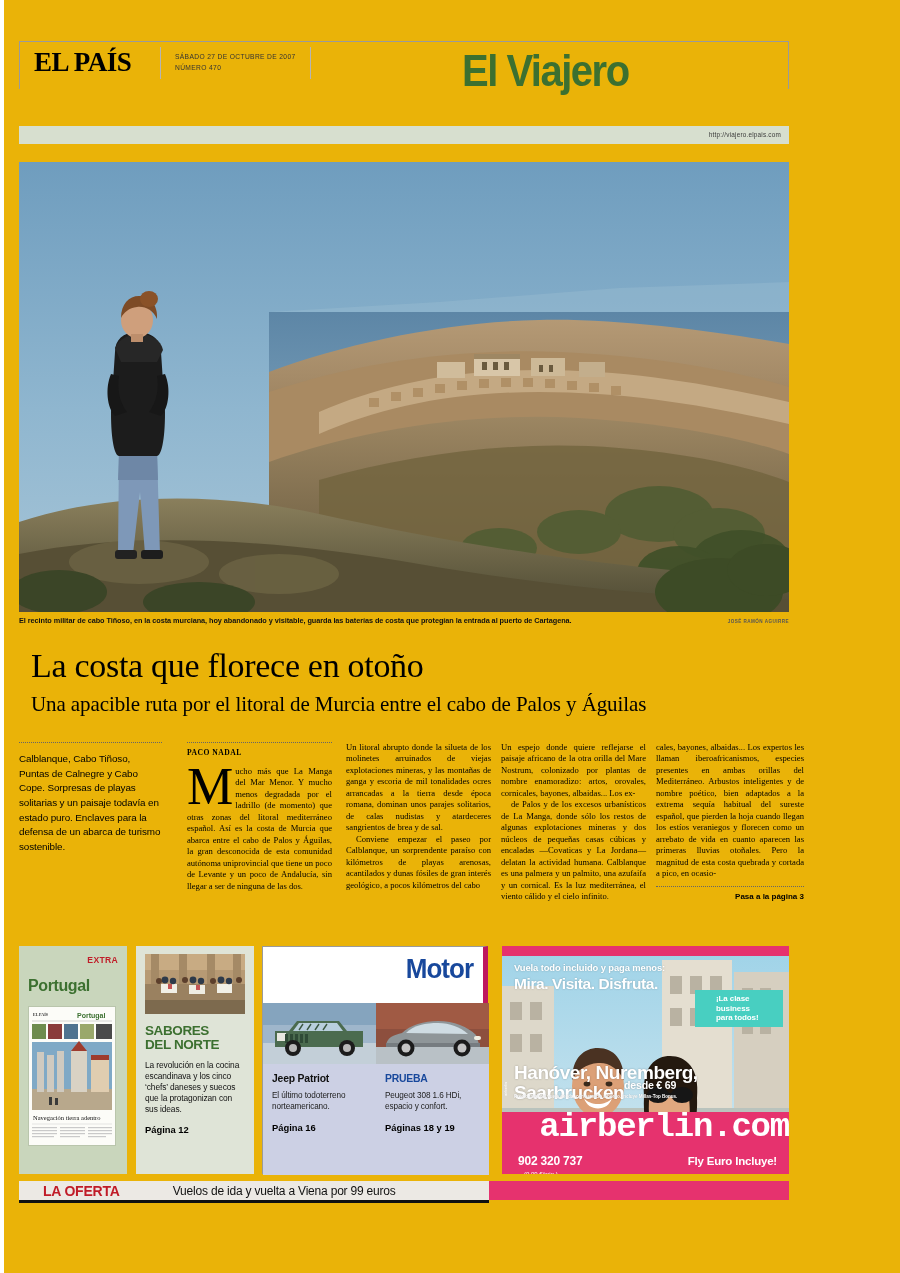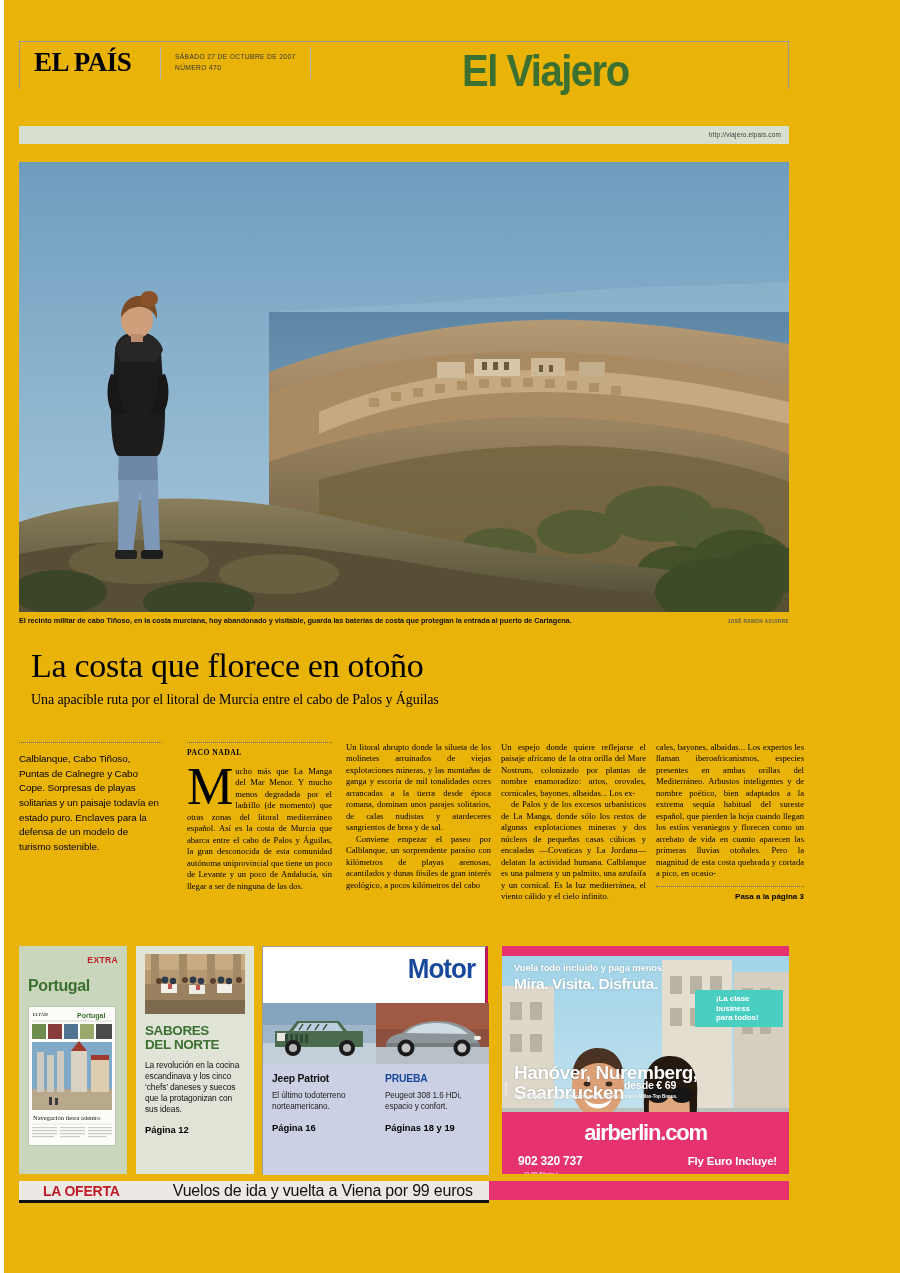--- a/index.html
+++ b/index.html
@@ -141,21 +141,21 @@
     font-family: "Liberation Serif", serif;
     font-size: 34px;
     font-weight: normal;
     letter-spacing: -0.3px;
     color: #000;
   }
   .subhead {
     position: absolute;
     left: 27px; top: 692px;
     font-family: "Liberation Serif", serif;
-    font-size: 14px;
+    font-size: 21px;
     font-weight: normal;
     letter-spacing: -0.1px;
     color: #000;
   }
 
   
   .cols {
     position: absolute;
     left: 15px; top: 742px;
     width: 770px; height: 185px;
@@ -297,21 +297,21 @@
   }
 
   
   .promo-motor {
     position: absolute;
     left: 243px; top: 0;
     width: 226px; height: 228px;
     background: #ffffff;
     border-top: 1px solid #9a9a9a;
     border-left: 1px solid #9a9a9a;
-    border-right: 3px solid #be185d;
+    border-right: 5px solid #be185d;
     box-sizing: border-box;
   }
   .motor-title {
     text-align: right;
     padding: 6px 10px 0 0;
     font-size: 26px;
     font-weight: bold;
     color: #18489c;
     letter-spacing: -1px;
     transform: scaleY(1.05);
@@ -416,24 +416,25 @@
     text-shadow: 0 0 1px rgba(0,0,0,0.3);
   }
   .ad-pinkband {
     position: absolute; left: 0; bottom: 0;
     width: 287px; height: 62px;
     background: #e6326e;
   }
   .ad-domain {
     position: absolute; left: 0; bottom: 28px;
     width: 287px;
-    text-align: center;
-    font-size: 22px; font-weight: bold; color: #fff;
+    text-align: right;
+    font-size: 34px; font-weight: bold; color: #fff;
     letter-spacing: -1.2px;
     z-index: 4;
+    font-family: Liberation Mono, monospace;
   }
   .ad-phone {
     position: absolute; left: 16px; bottom: 6px;
     font-size: 12px; font-weight: bold; color: #fff;
     letter-spacing: -0.2px; z-index: 4;
   }
   .ad-phone-sub {
     position: absolute; left: 22px; bottom: -3px;
     font-size: 6px; color: #fff; z-index: 4;
   }
@@ -463,21 +464,21 @@
   }
   .offer-label {
     margin-left: 24px;
     font-size: 14px;
     font-weight: bold;
     color: #c01c28;
     letter-spacing: -0.2px;
   }
   .offer-text {
     margin-left: 53px;
-    font-size: 16px;
+    font-size: 12px;
     color: #111;
     letter-spacing: -0.2px;
   }
   .offer-pink {
     position: absolute;
     left: 485px; top: 1181px;
     width: 300px; height: 19px;
     background: #e6326e;
   }
 </style>
@@ -623,21 +624,21 @@
     <div class="caption-credit">JOSÉ RAMÓN AGUIRRE</div>
   </div>
 
   <div class="headline">La costa que florece en otoño</div>
   <div class="subhead">Una apacible ruta por el litoral de Murcia entre el cabo de Palos y Águilas</div>
 
   <div class="cols">
 
     <div class="col c1">
       <div class="rule"></div>
-      <div class="standfirst">Calblanque, Cabo Tiñoso, Puntas de Calnegre y Cabo Cope. Sorpresas de playas solitarias y un paisaje todavía en estado puro. Enclaves para la defensa de un modelo de turismo sostenible.</div>
+      <div class="standfirst">Calblanque, Cabo Tiñoso, Puntas de Calnegre y Cabo Cope. Sorpresas de playas solitarias y un paisaje todavía en estado puro. Enclaves para la defensa de un abarca de turismo sostenible.</div>
     </div>
 
     <div class="col c2">
       <div class="rule"></div>
       <div class="byline">PACO NADAL</div>
       <div class="body">
         <span class="dropcap">M</span>
         <p>ucho más que La Manga del Mar Menor. Y mucho menos degradada por el ladrillo (de momento) que otras zonas del litoral mediterráneo español. Así es la costa de Murcia que abarca entre el cabo de Palos y Águilas, la gran desconocida de esta comunidad autónoma uniprovincial que tiene un poco de Levante y un poco de Andalucía, sin llegar a ser de ninguna de las dos.</p>
       </div>
     </div>

